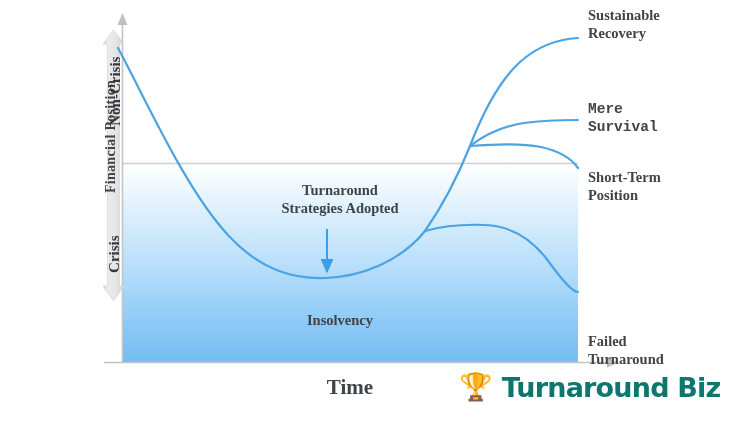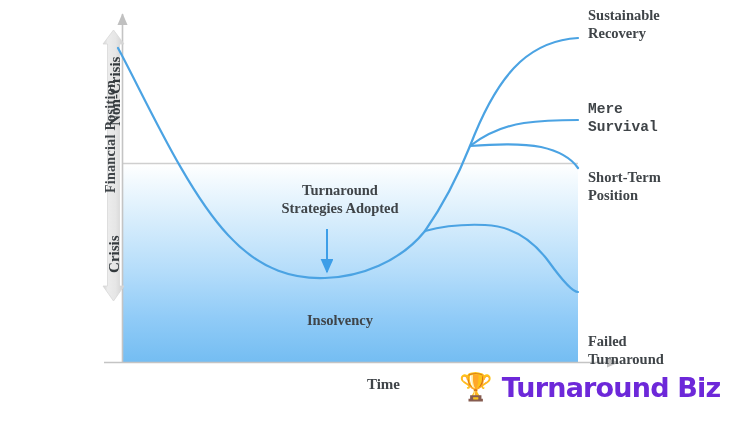--- a/index.html
+++ b/index.html
@@ -39,22 +39,22 @@
     text-align: center;
     font-size: 14px;
     letter-spacing: .3px;
     transform: rotate(-90deg);
     transform-origin: 50% 50%;
   }
   #axis-x-title {
     left: 300px;
     top: 375px;
     width: 100px;
-    text-align: right;
-    font-size: 15px;
+    text-align: center;
+    font-size: 21px;
   }
   #band-label-noncrisis {
     left: 55px;
     top: 82px;
     width: 120px;
     text-align: center;
     font-size: 15px;
     color: #343a3e;
     transform: rotate(-90deg);
     transform-origin: 50% 50%;
@@ -102,21 +102,21 @@
   #logo-trophy-icon {
     font-size: 27px;
     line-height: 1;
     color: #f6b93b;
   }
   #logo-text {
     font-family: "DejaVu Sans", "Liberation Sans", sans-serif;
     font-weight: bold;
     font-size: 27px;
     letter-spacing: -0.8px;
-    color: #6d28d9;
+    color: #0f766e;
   }
 </style>
 </head>
 <body>
 
 <div id="stage">
 
   <svg id="chart-svg" viewBox="0 0 750 422">
     <defs>
       <linearGradient id="crisisGrad" x1="0" y1="0" x2="0" y2="1">

